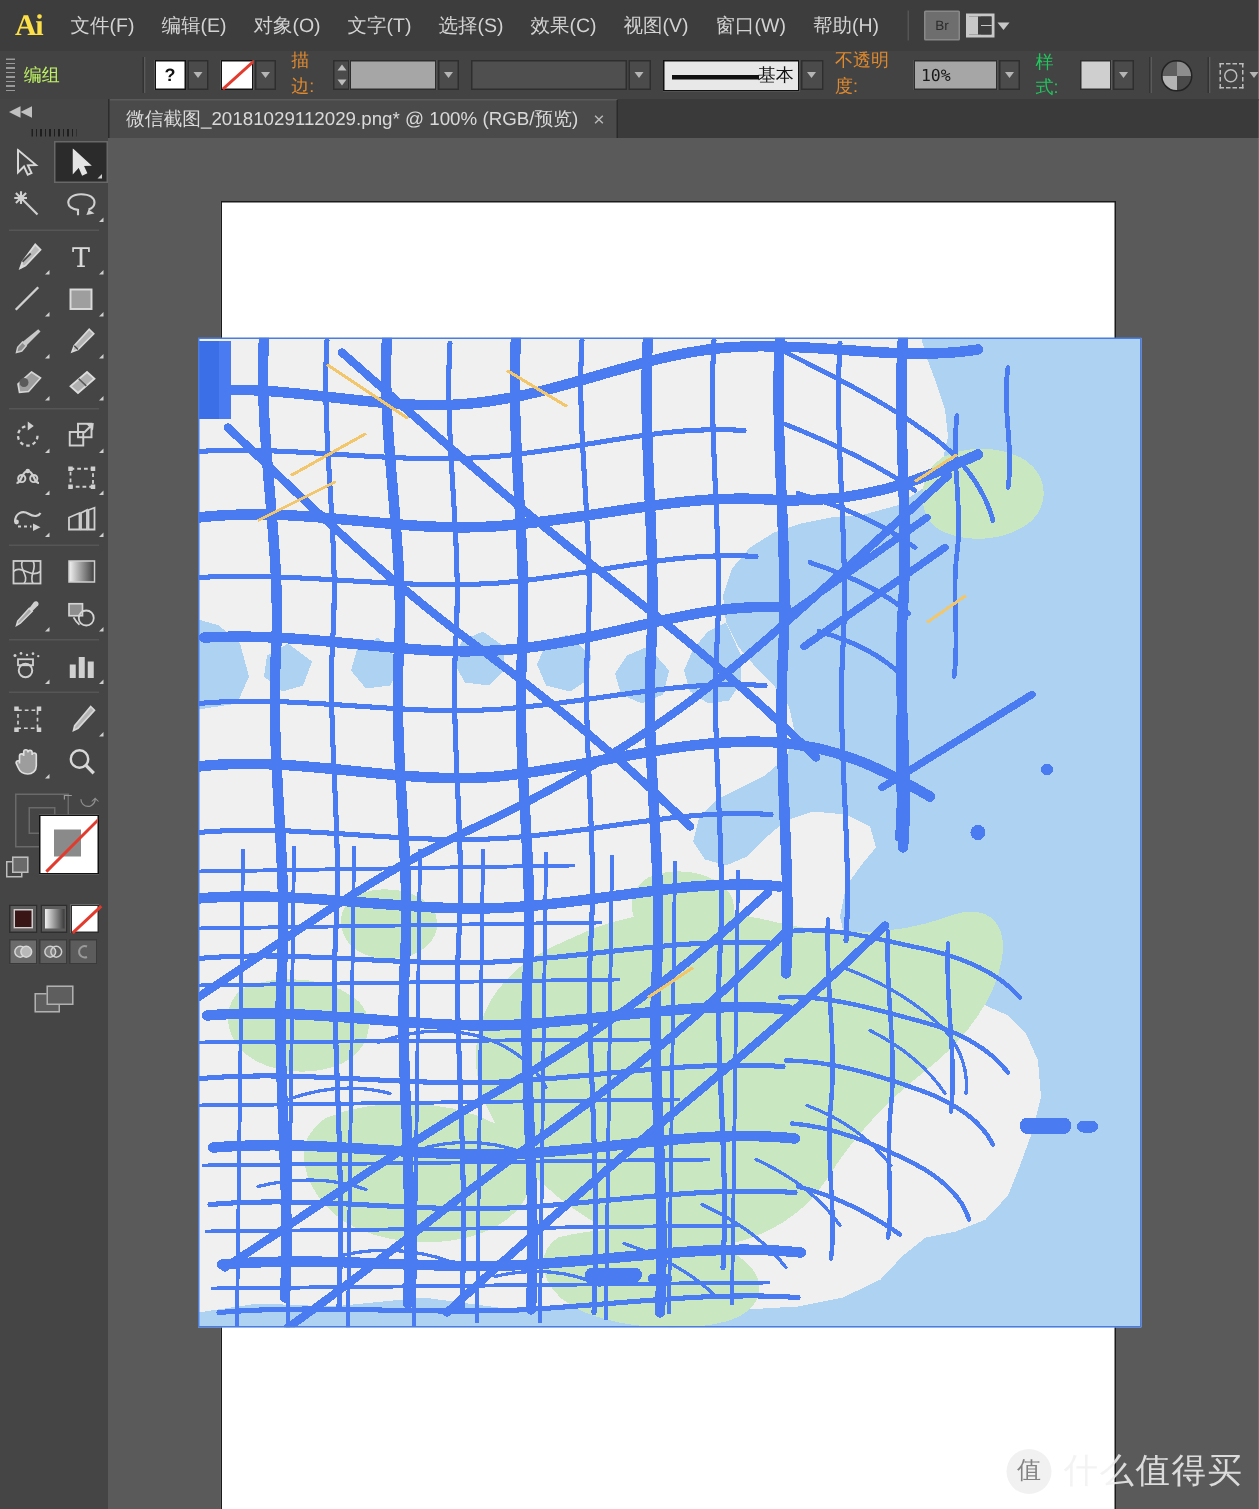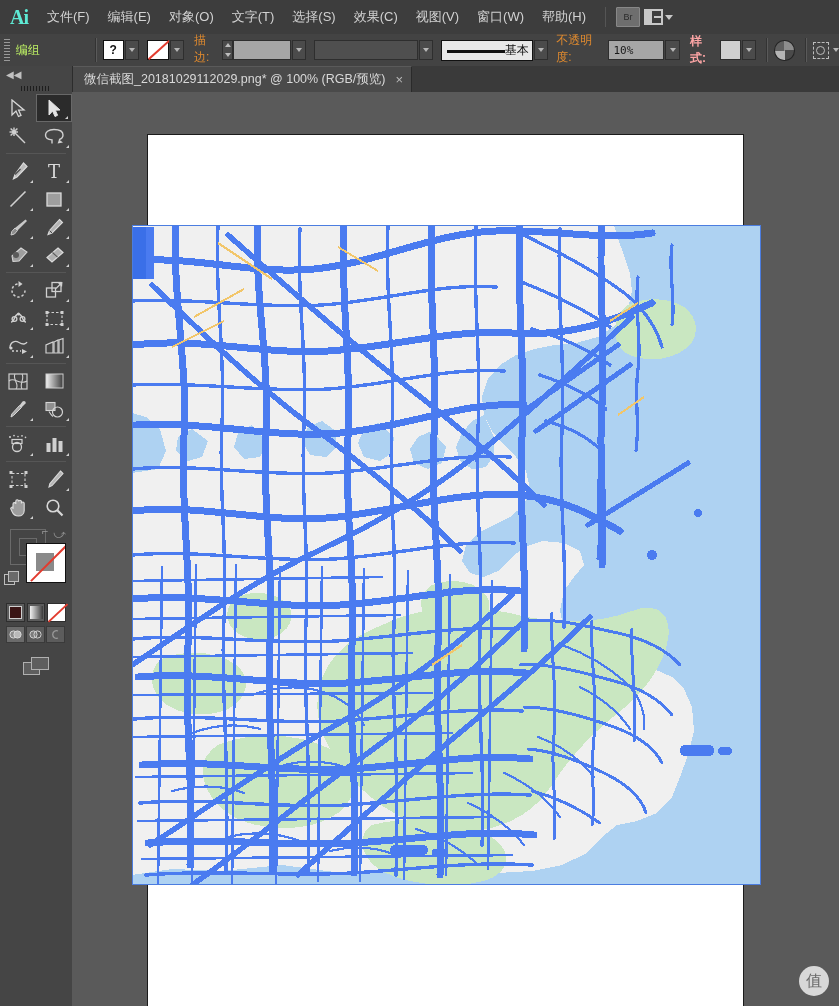--- a/index.html
+++ b/index.html
@@ -10,21 +10,21 @@
   }
   #app{position:absolute;inset:0;background:#5a5a5a;}
 
   
   #menubar{
     position:absolute;left:0;top:0;width:839px;height:34px;
     background:#3d3d3d;display:flex;align-items:center;
   }
   #ai-logo{
     width:38px;height:34px;display:flex;align-items:center;justify-content:center;
-    color:#5eead4;font-size:20px;font-weight:bold;letter-spacing:-1px;
+    color:#fde047;font-size:20px;font-weight:bold;letter-spacing:-1px;
     font-family:"Liberation Serif","DejaVu Serif",serif;
   }
   .menu-item{
     color:#d2d2d2;font-size:13px;padding:12px 9px;height:34px;line-height:34px;
     white-space:nowrap;cursor:default;
   }
   #menu-sep{width:1px;height:20px;background:#555;margin:0 10px;}
   #br-btn{
     width:22px;height:18px;background:#6e6e6e;border:1px solid #888;
     color:#2b2b2b;font-size:9px;display:flex;align-items:center;justify-content:center;
@@ -80,21 +80,21 @@
     width:95px;height:21px;background:#e8e8e8;border:1px solid #111;box-sizing:border-box;
     display:flex;align-items:center;justify-content:flex-end;padding-right:3px;position:relative;
   }
   #profile-line{position:absolute;left:5px;top:9px;width:58px;height:3px;background:#111;}
   #profile-text{color:#111;font-size:12px;}
   #opacity-label{color:#e08a2e;font-size:12px;margin:0 3px 0 8px;
     border-bottom:1px dotted #e08a2e;padding-bottom:1px;}
   #opacity-field{width:58px;height:20px;background:#a6a6a6;border:1px solid #2e2e2e;
     box-sizing:border-box;color:#1a1a1a;font-size:11px;display:flex;align-items:center;padding-left:4px;
     font-family:"DejaVu Sans Mono","Liberation Mono",monospace;}
-  #style-label{color:#fca5a5;font-size:12px;margin:0 3px 0 10px;font-weight:bold;}
+  #style-label{color:#22c55e;font-size:12px;margin:0 3px 0 10px;}
   #style-swatch{width:22px;height:20px;background:#cfcfcf;border:1px solid #2e2e2e;box-sizing:border-box;}
   #globe-icon{width:19px;height:19px;border-radius:50%;
     background:conic-gradient(#8d8d8d 0deg 90deg,#4a4a4a 90deg 180deg,#b5b5b5 180deg 270deg,#5f5f5f 270deg 360deg);
     border:1px solid #232323;}
   #sel-icon{width:17px;height:17px;box-sizing:border-box;
     border:1px dashed #bcbcbc;display:flex;align-items:center;justify-content:center;}
   #sel-icon b{width:7px;height:7px;border:1px solid #bcbcbc;border-radius:50%;display:block;}
 
   
   #tabbar{
@@ -770,15 +770,16 @@
         <rect x="0" y="2" width="22" height="52" fill="#4a7bf0"></rect>
         <rect x="0" y="2" width="14" height="52" fill="#3a6fe8"></rect>
       </svg>
     </div>
 
     <div id="sel-rect"></div>
   </div>
 
   <div id="watermark">
     <div id="wm-logo">值</div>
+    <div id="wm-text">什么值得买</div>
   </div>
 
 </div>
 
 </body></html>

